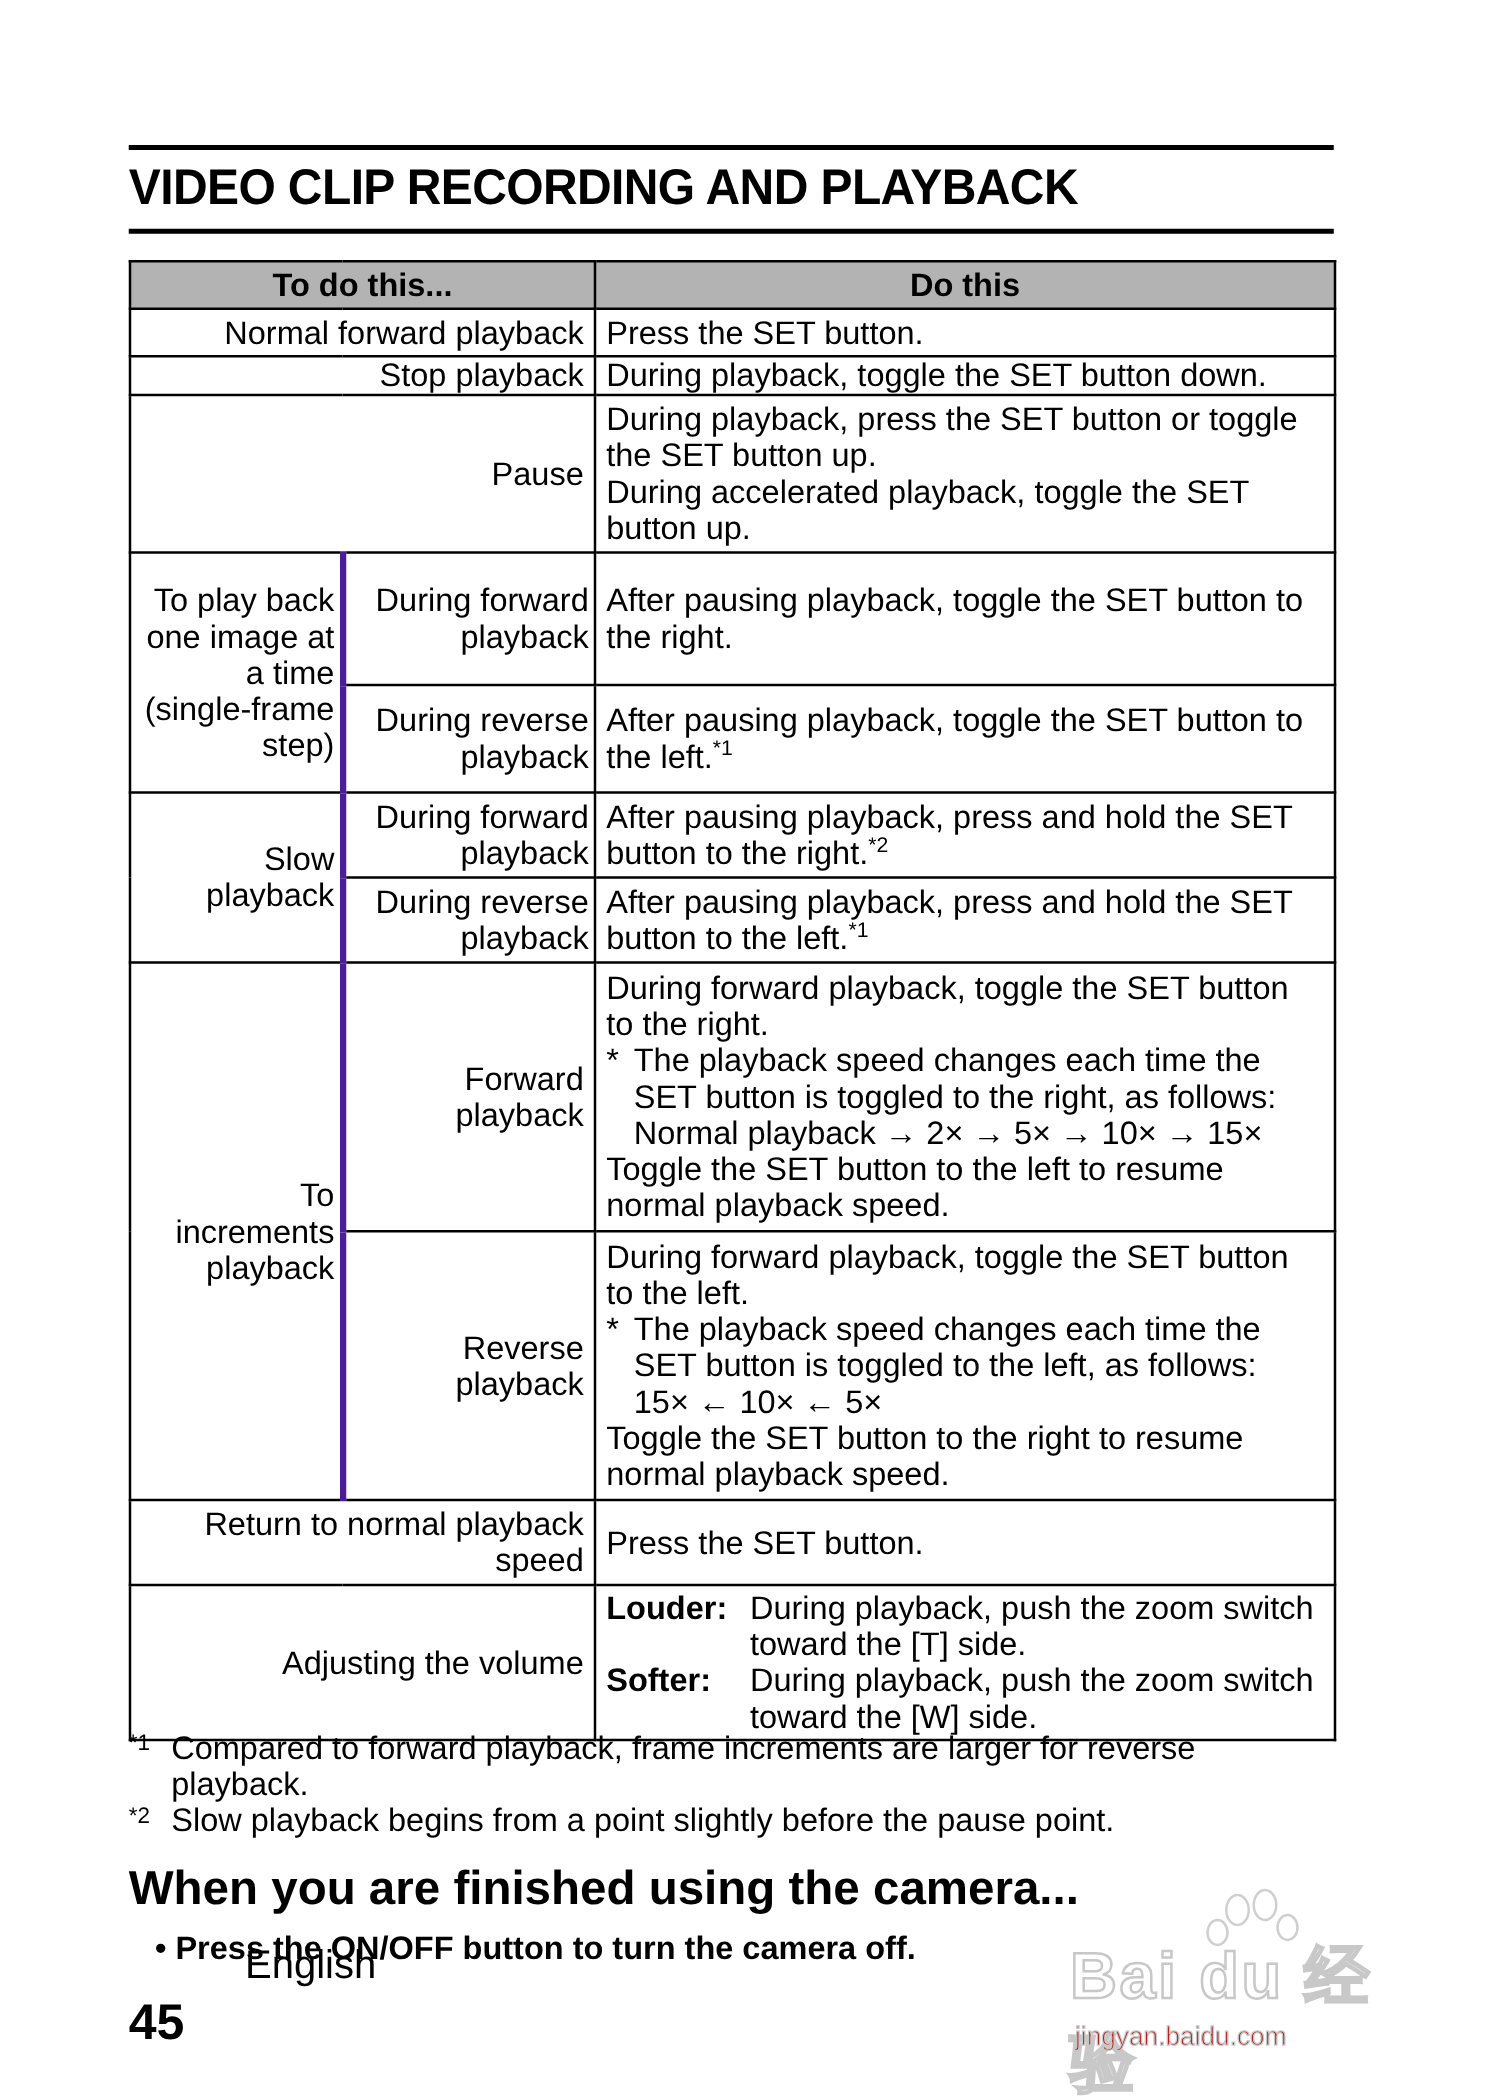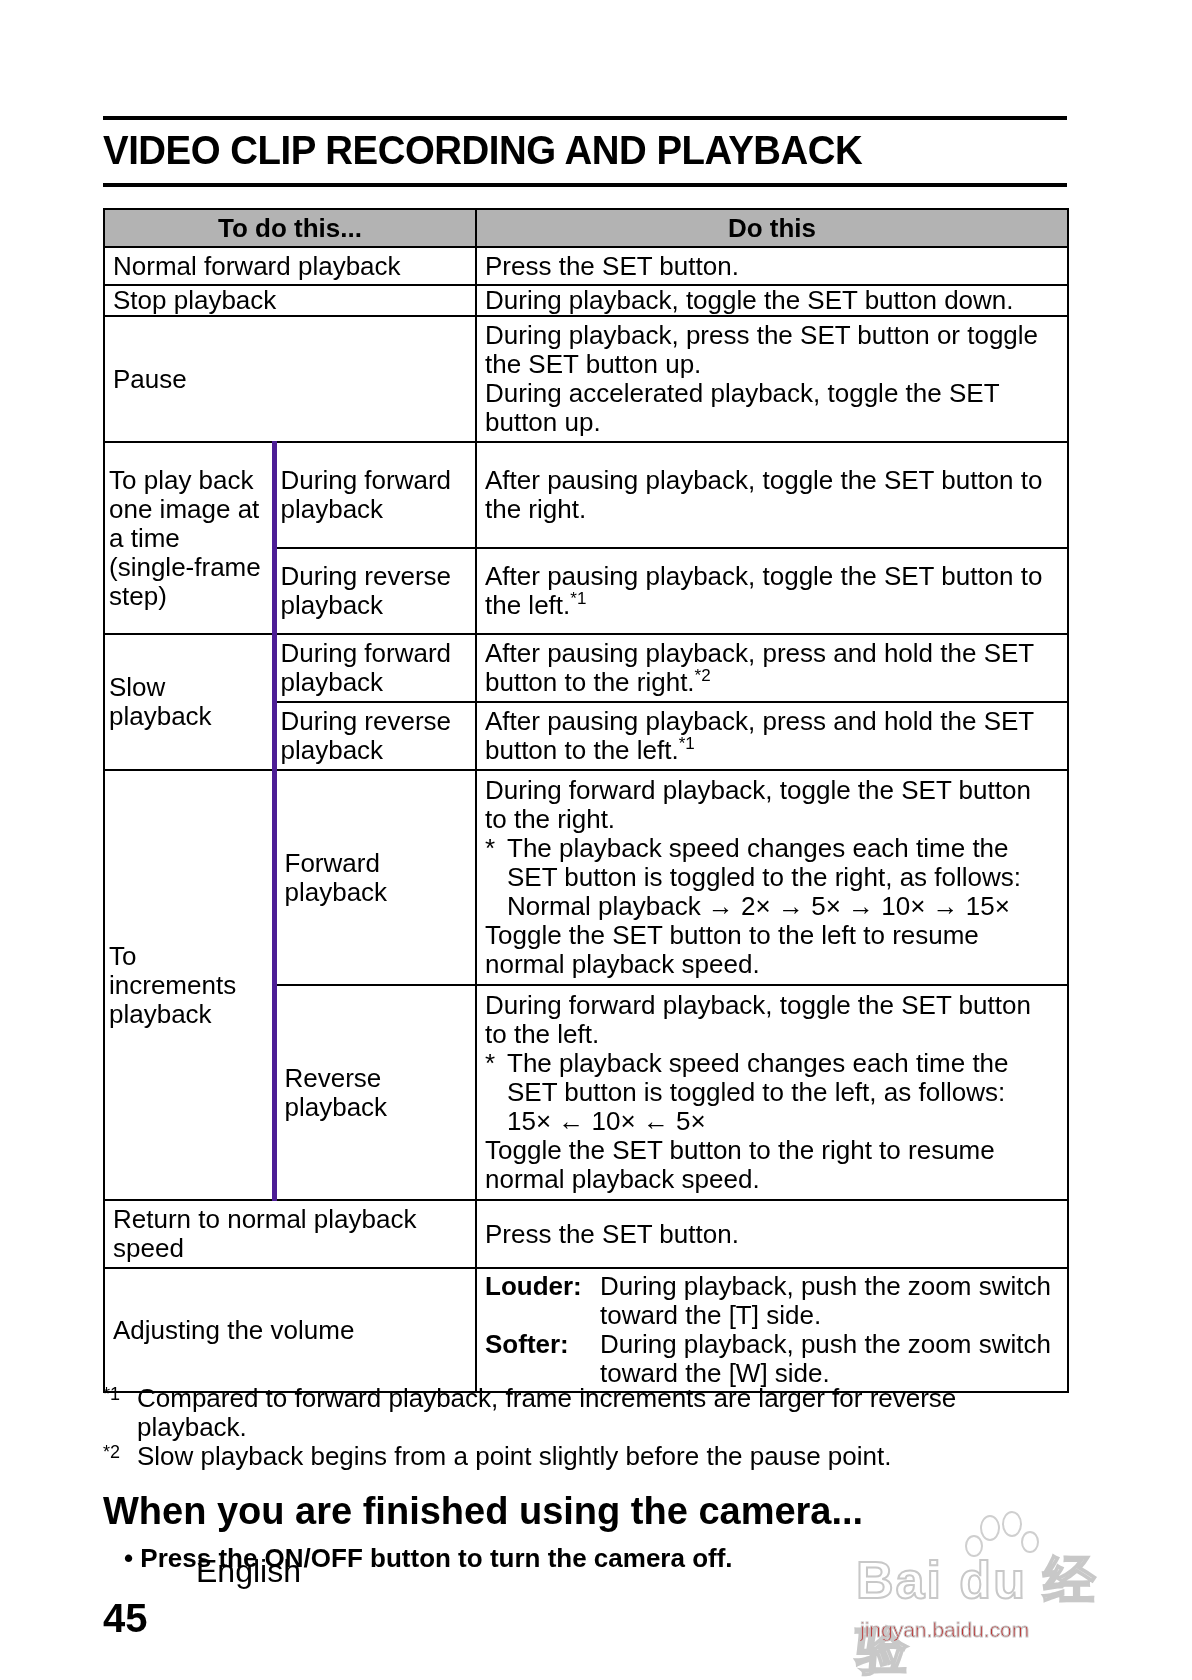--- a/index.html
+++ b/index.html
@@ -2,21 +2,21 @@
 <html><head>
 <meta charset="utf-8">
 <style>
   html,body{margin:0;padding:0;background:#fff;}
   body{width:1192px;height:1680px;position:relative;overflow:hidden;font-family:"Liberation Sans",sans-serif;color:#000;}
   .rule{position:absolute;left:103px;width:964px;height:4px;background:#000;}
   .title{position:absolute;left:103px;top:128px;font-size:40px;font-weight:bold;letter-spacing:-0.5px;transform:scaleX(0.96);transform-origin:left;}
   table{position:absolute;left:103px;top:208px;width:966px;border-collapse:collapse;font-size:26px;line-height:29px;}
   td,th{border:2px solid #000;padding:0 8px;vertical-align:middle;margin-left:16px;}
   th{background:#b3b3b3;font-weight:bold;height:36px;}
-  td.c{text-align:left;}
+  td.c{text-align:right;}
   td.l{text-align:left;}
   .thin-l{border-left:5px solid #4c1d95;}
   sup{font-size:17px;line-height:0;}
   .note{display:block;padding-left:22px;text-indent:-22px;}
   .note2{display:block;padding-left:22px;}
   .vol{display:grid;grid-template-columns:115px 1fr;}
   .vol b{font-weight:bold;}
   .footnotes{position:absolute;left:103px;top:1384px;width:970px;font-size:26px;line-height:29px;}
   .fn{display:grid;grid-template-columns:34px 1fr;}
   .fn .m{font-size:18px;line-height:20px;}

